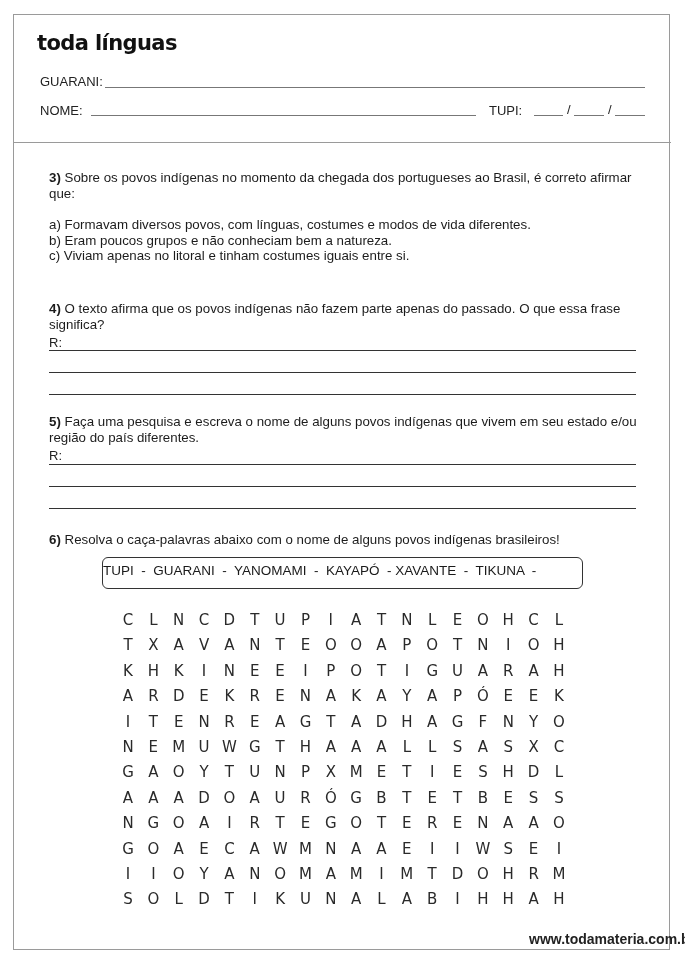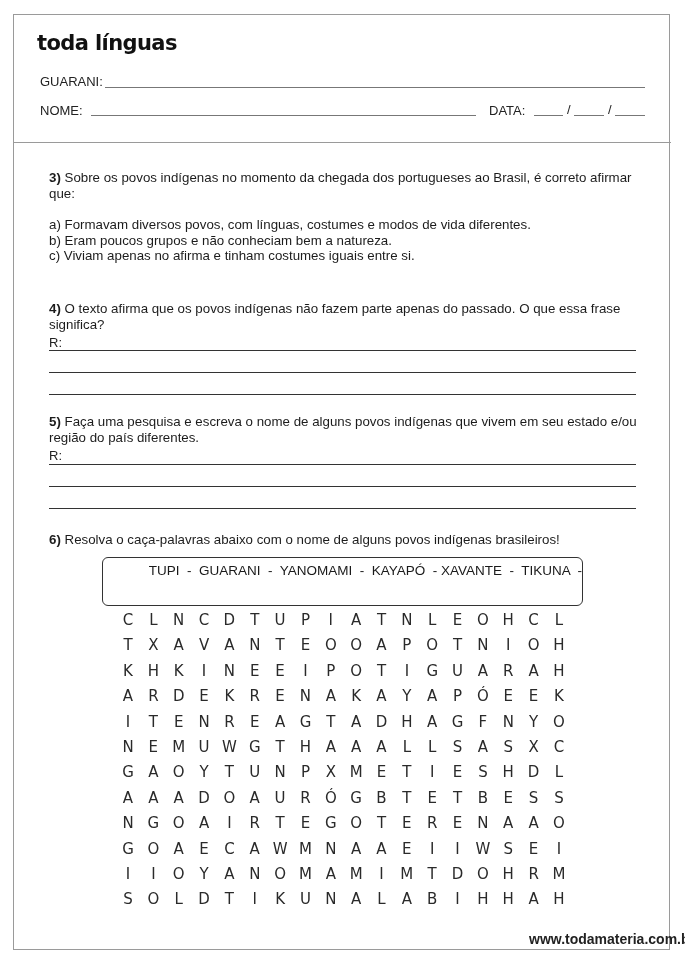--- a/index.html
+++ b/index.html
@@ -11,56 +11,56 @@
                 border-top: 1.5px solid #9a9a9a; }
   .logo { position: absolute; left: 37px; top: 31px; font-size: 21px; font-weight: bold;
           letter-spacing: -0.6px; color: #111; font-family: "DejaVu Sans", sans-serif; }
   .field-label { position: absolute; font-size: 13px; color: #222; }
   .field-line { position: absolute; height: 0; border-top: 1px solid #777; }
   .q { position: absolute; left: 49px; width: 590px; font-size: 13.3px; line-height: 15.6px; color: #1c1c1c; }
   .q b { font-weight: bold; }
   .opt { display: block; }
   .answer-label { position: absolute; left: 49px; font-size: 13px; color: #222; }
   .answer-line { position: absolute; left: 49px; width: 587px; height: 0; border-top: 1.5px solid #333; }
-  .wordbox { position: absolute; left: 102px; top: 557px; width: 481px; height: 49px;
+  .wordbox { position: absolute; left: 102px; top: 557px; width: 481px; height: 32px;
              border: 1.3px solid #333; border-radius: 6px; box-sizing: border-box;
-             text-align: right; font-size: 13.5px; line-height: 19px; padding-top: 3px; color: #1a1a1a; }
+             text-align: left; font-size: 13.5px; line-height: 19px; padding-top: 3px; color: #1a1a1a; }
   .grid { position: absolute; left: 0; top: 0; }
   .cell { position: absolute; width: 20px; margin-left: -10px; text-align: center;
           font-family: "DejaVu Sans", sans-serif; font-size: 15px; line-height: 18px; color: #2a2a2a; }
   .footer { position: absolute; left: 529px; top: 931px; font-size: 14px; font-weight: bold; color: #222; }
 </style>
 </head>
 <body>
 
 <div class="sheet"></div>
 <div class="header-sep"></div>
 
 <div class="logo">toda línguas</div>
 
 <span class="field-label" style="left:40px; top:74px;">GUARANI:</span>
 <div class="field-line" style="left:105px; top:87px; width:540px;"></div>
 
 <span class="field-label" style="left:40px; top:103px;">NOME:</span>
 <div class="field-line" style="left:91px; top:115px; width:385px;"></div>
 
-<span class="field-label" style="left:489px; top:103px;">DATA:</span>
+<span class="field-label" style="left:489px; top:103px;">TUPI:</span>
 <div class="field-line" style="left:534px; top:115px; width:29px;"></div>
 <span class="field-label" style="left:567px; top:102px;">/</span>
 <div class="field-line" style="left:574px; top:115px; width:30px;"></div>
 <span class="field-label" style="left:608px; top:102px;">/</span>
 <div class="field-line" style="left:615px; top:115px; width:30px;"></div>
 
 <div class="q" style="top:170px;">
   <b>3)</b>
   <span>Sobre os povos indígenas no momento da chegada dos portugueses ao Brasil, é correto afirmar que:</span>
   <div style="margin-top:16px;">
     <span class="opt">a) Formavam diversos povos, com línguas, costumes e modos de vida diferentes.</span>
     <span class="opt">b) Eram poucos grupos e não conheciam bem a natureza.</span>
-    <span class="opt">c) Viviam apenas no afirma e tinham costumes iguais entre si.</span>
+    <span class="opt">c) Viviam apenas no litoral e tinham costumes iguais entre si.</span>
   </div>
 </div>
 
 <div class="q" style="top:301px;">
   <b>4)</b>
   <span>O texto afirma que os povos indígenas não fazem parte apenas do passado. O que essa frase significa?</span>
 </div>
 <span class="answer-label" style="top:335px;">R:</span>
 <div class="answer-line" style="top:350px;"></div>
 <div class="answer-line" style="top:372px;"></div>

